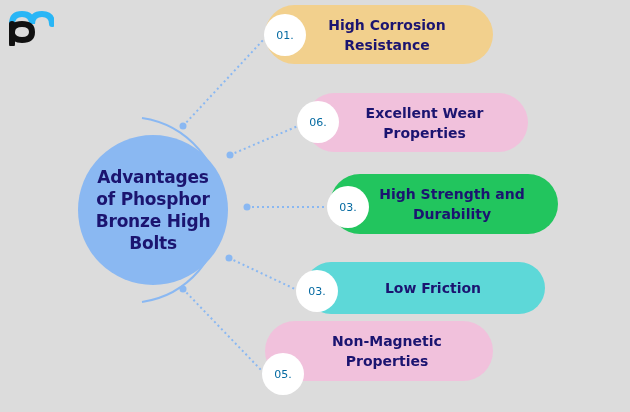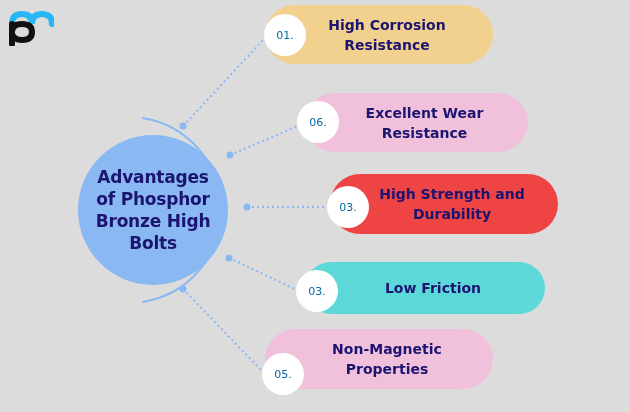--- a/index.html
+++ b/index.html
@@ -65,30 +65,30 @@
 <div class="hub">
   <div class="hub-title">Advantages of Phosphor Bronze High Bolts</div>
 </div>
 
 <div class="pill" style="left:265px; top:5px; width:228px; height:59px; background:#f2d08d;">
   <div class="pill-label">High Corrosion Resistance</div>
 </div>
 <div class="num" style="left:264px; top:14px;">01.</div>
 
 <div class="pill" style="left:305px; top:93px; width:223px; height:59px; background:#f1c1dc;">
-  <div class="pill-label">Excellent Wear Resistance</div>
+  <div class="pill-label">Excellent Wear Properties</div>
 </div>
 <div class="num" style="left:297px; top:101px;">06.</div>
 
-<div class="pill" style="left:330px; top:174px; width:228px; height:60px; background:#ef4444;">
+<div class="pill" style="left:330px; top:174px; width:228px; height:60px; background:#22c55e;">
   <div class="pill-label">High Strength and Durability</div>
 </div>
 <div class="num" style="left:327px; top:186px;">03.</div>
 
 <div class="pill" style="left:305px; top:262px; width:240px; height:52px; background:#5dd8d8;">
   <div class="pill-label">Low Friction</div>
 </div>
 <div class="num" style="left:296px; top:270px;">03.</div>
 
-<div class="pill" style="left:265px; top:329px; width:228px; height:60px; background:#f1c1dc;">
+<div class="pill" style="left:265px; top:321px; width:228px; height:60px; background:#f1c1dc;">
   <div class="pill-label">Non-Magnetic Properties</div>
 </div>
 <div class="num" style="left:262px; top:353px;">05.</div>
 
 </body></html>

